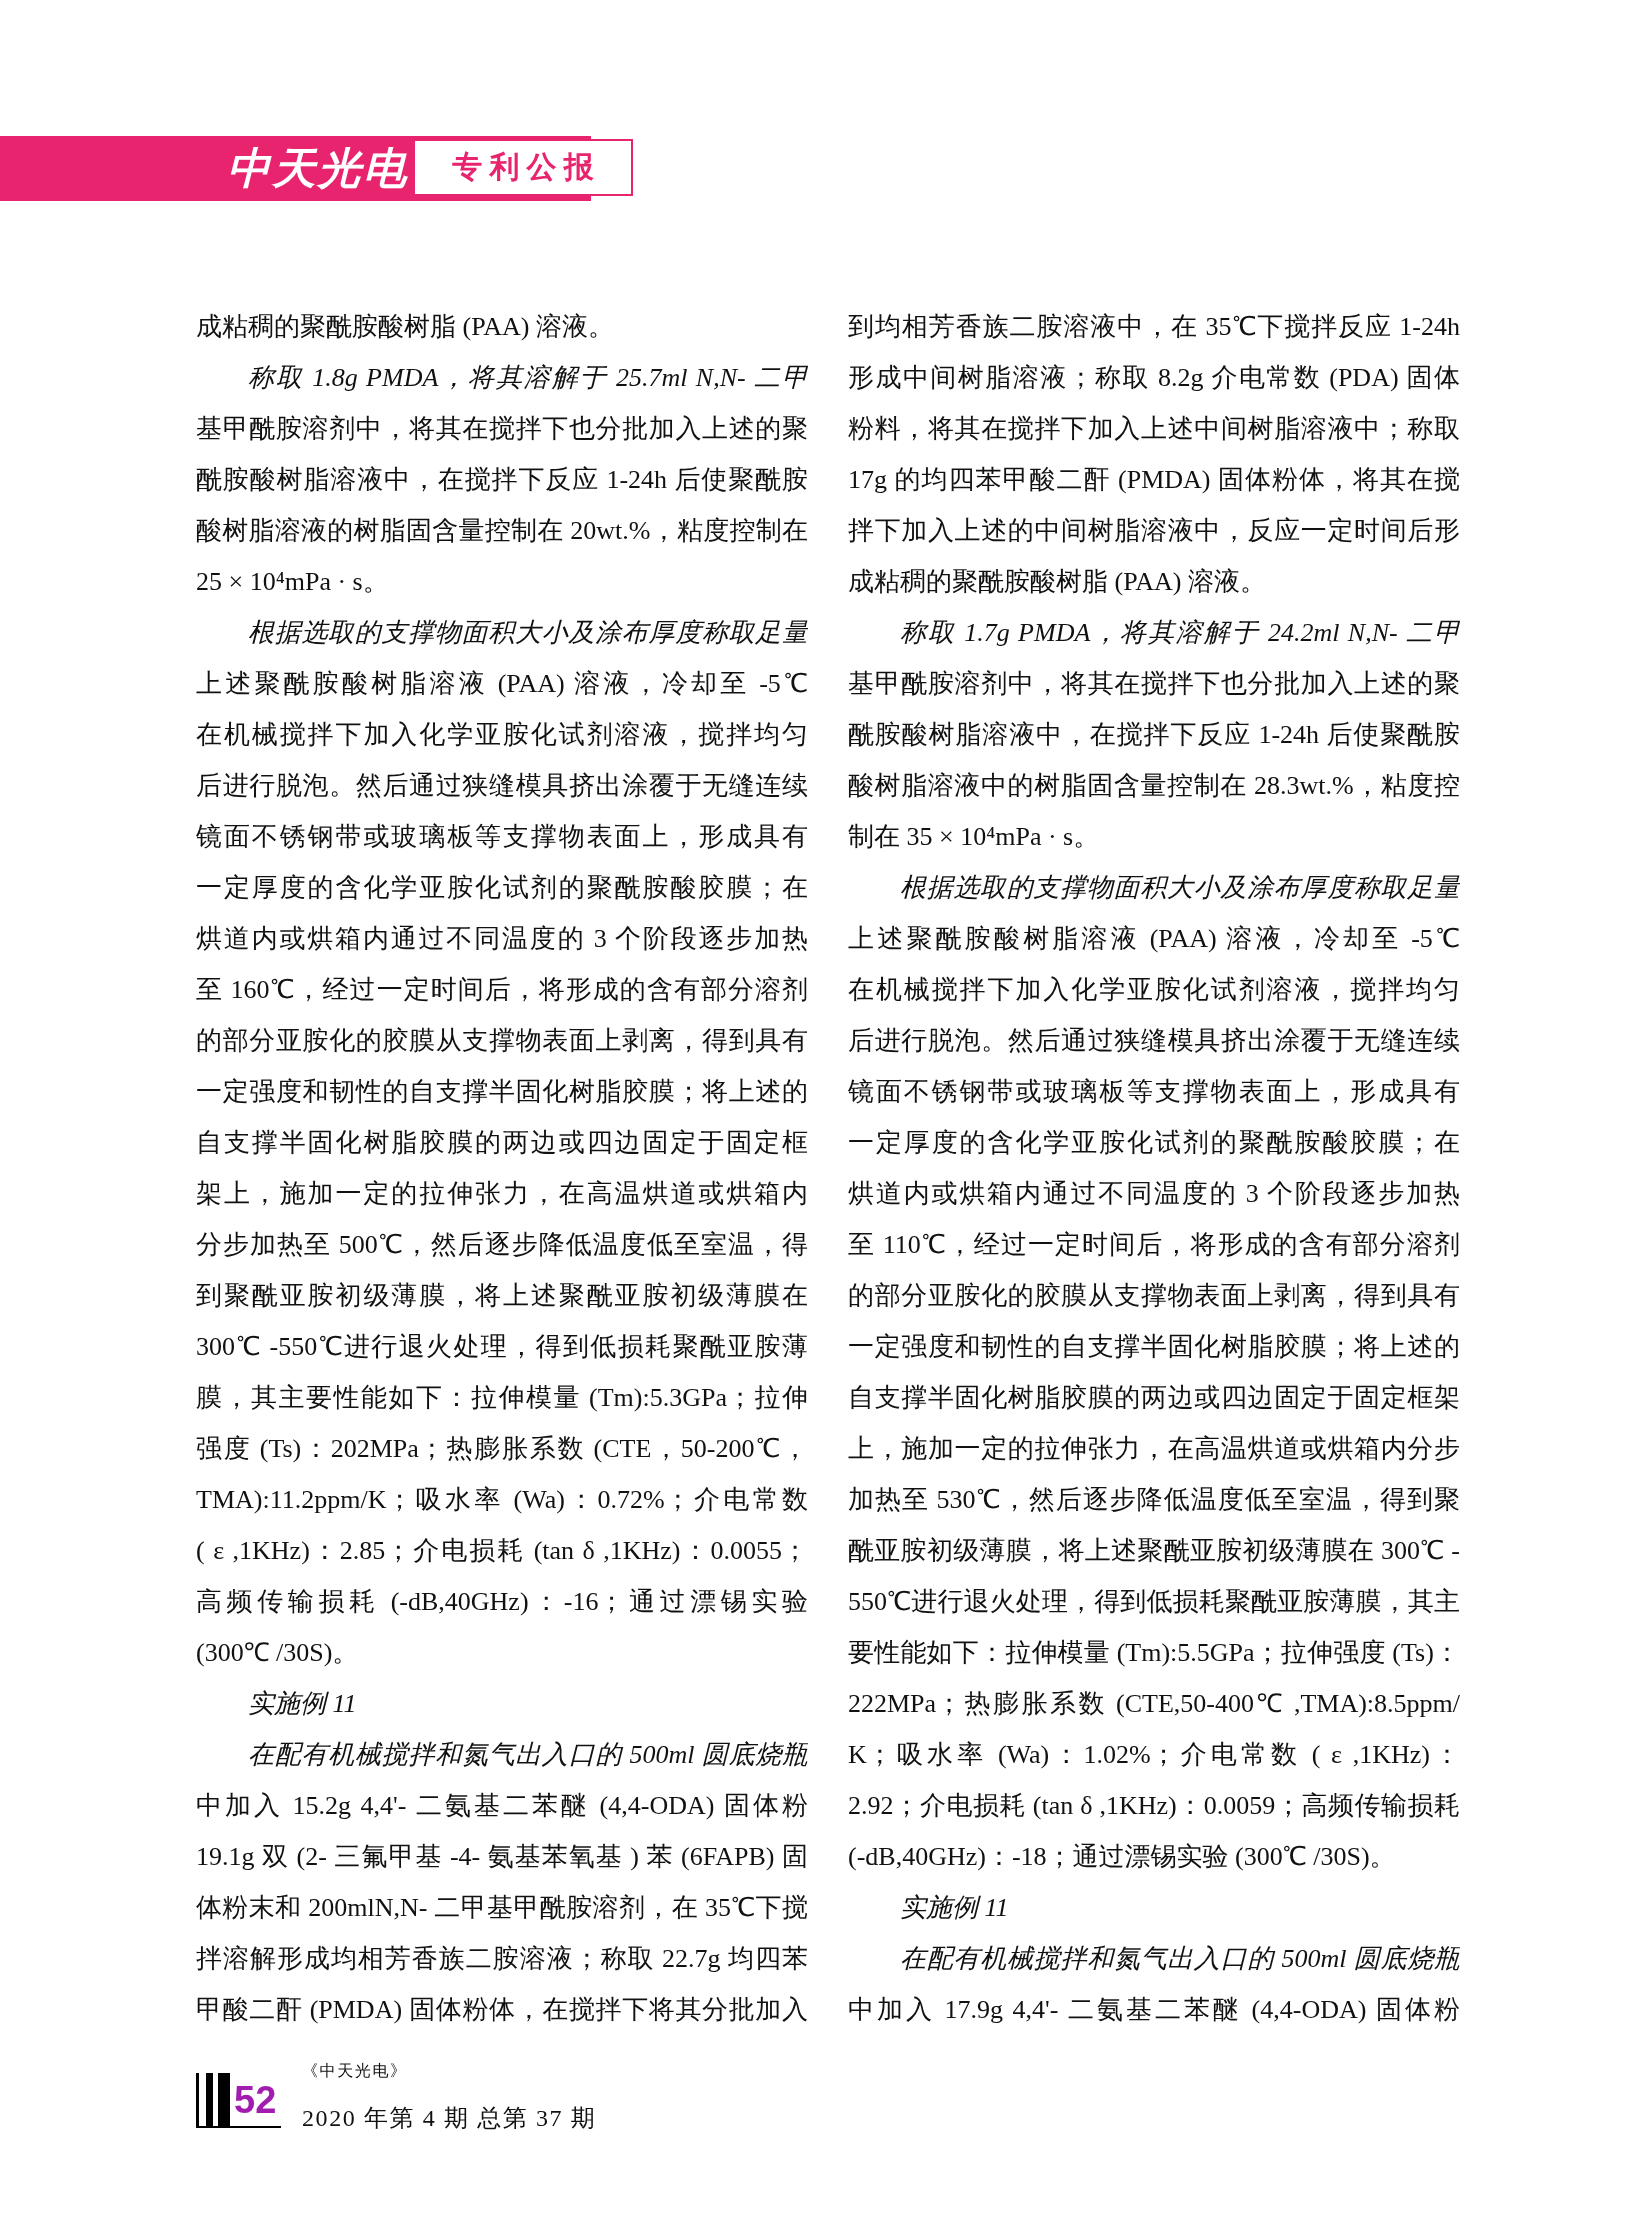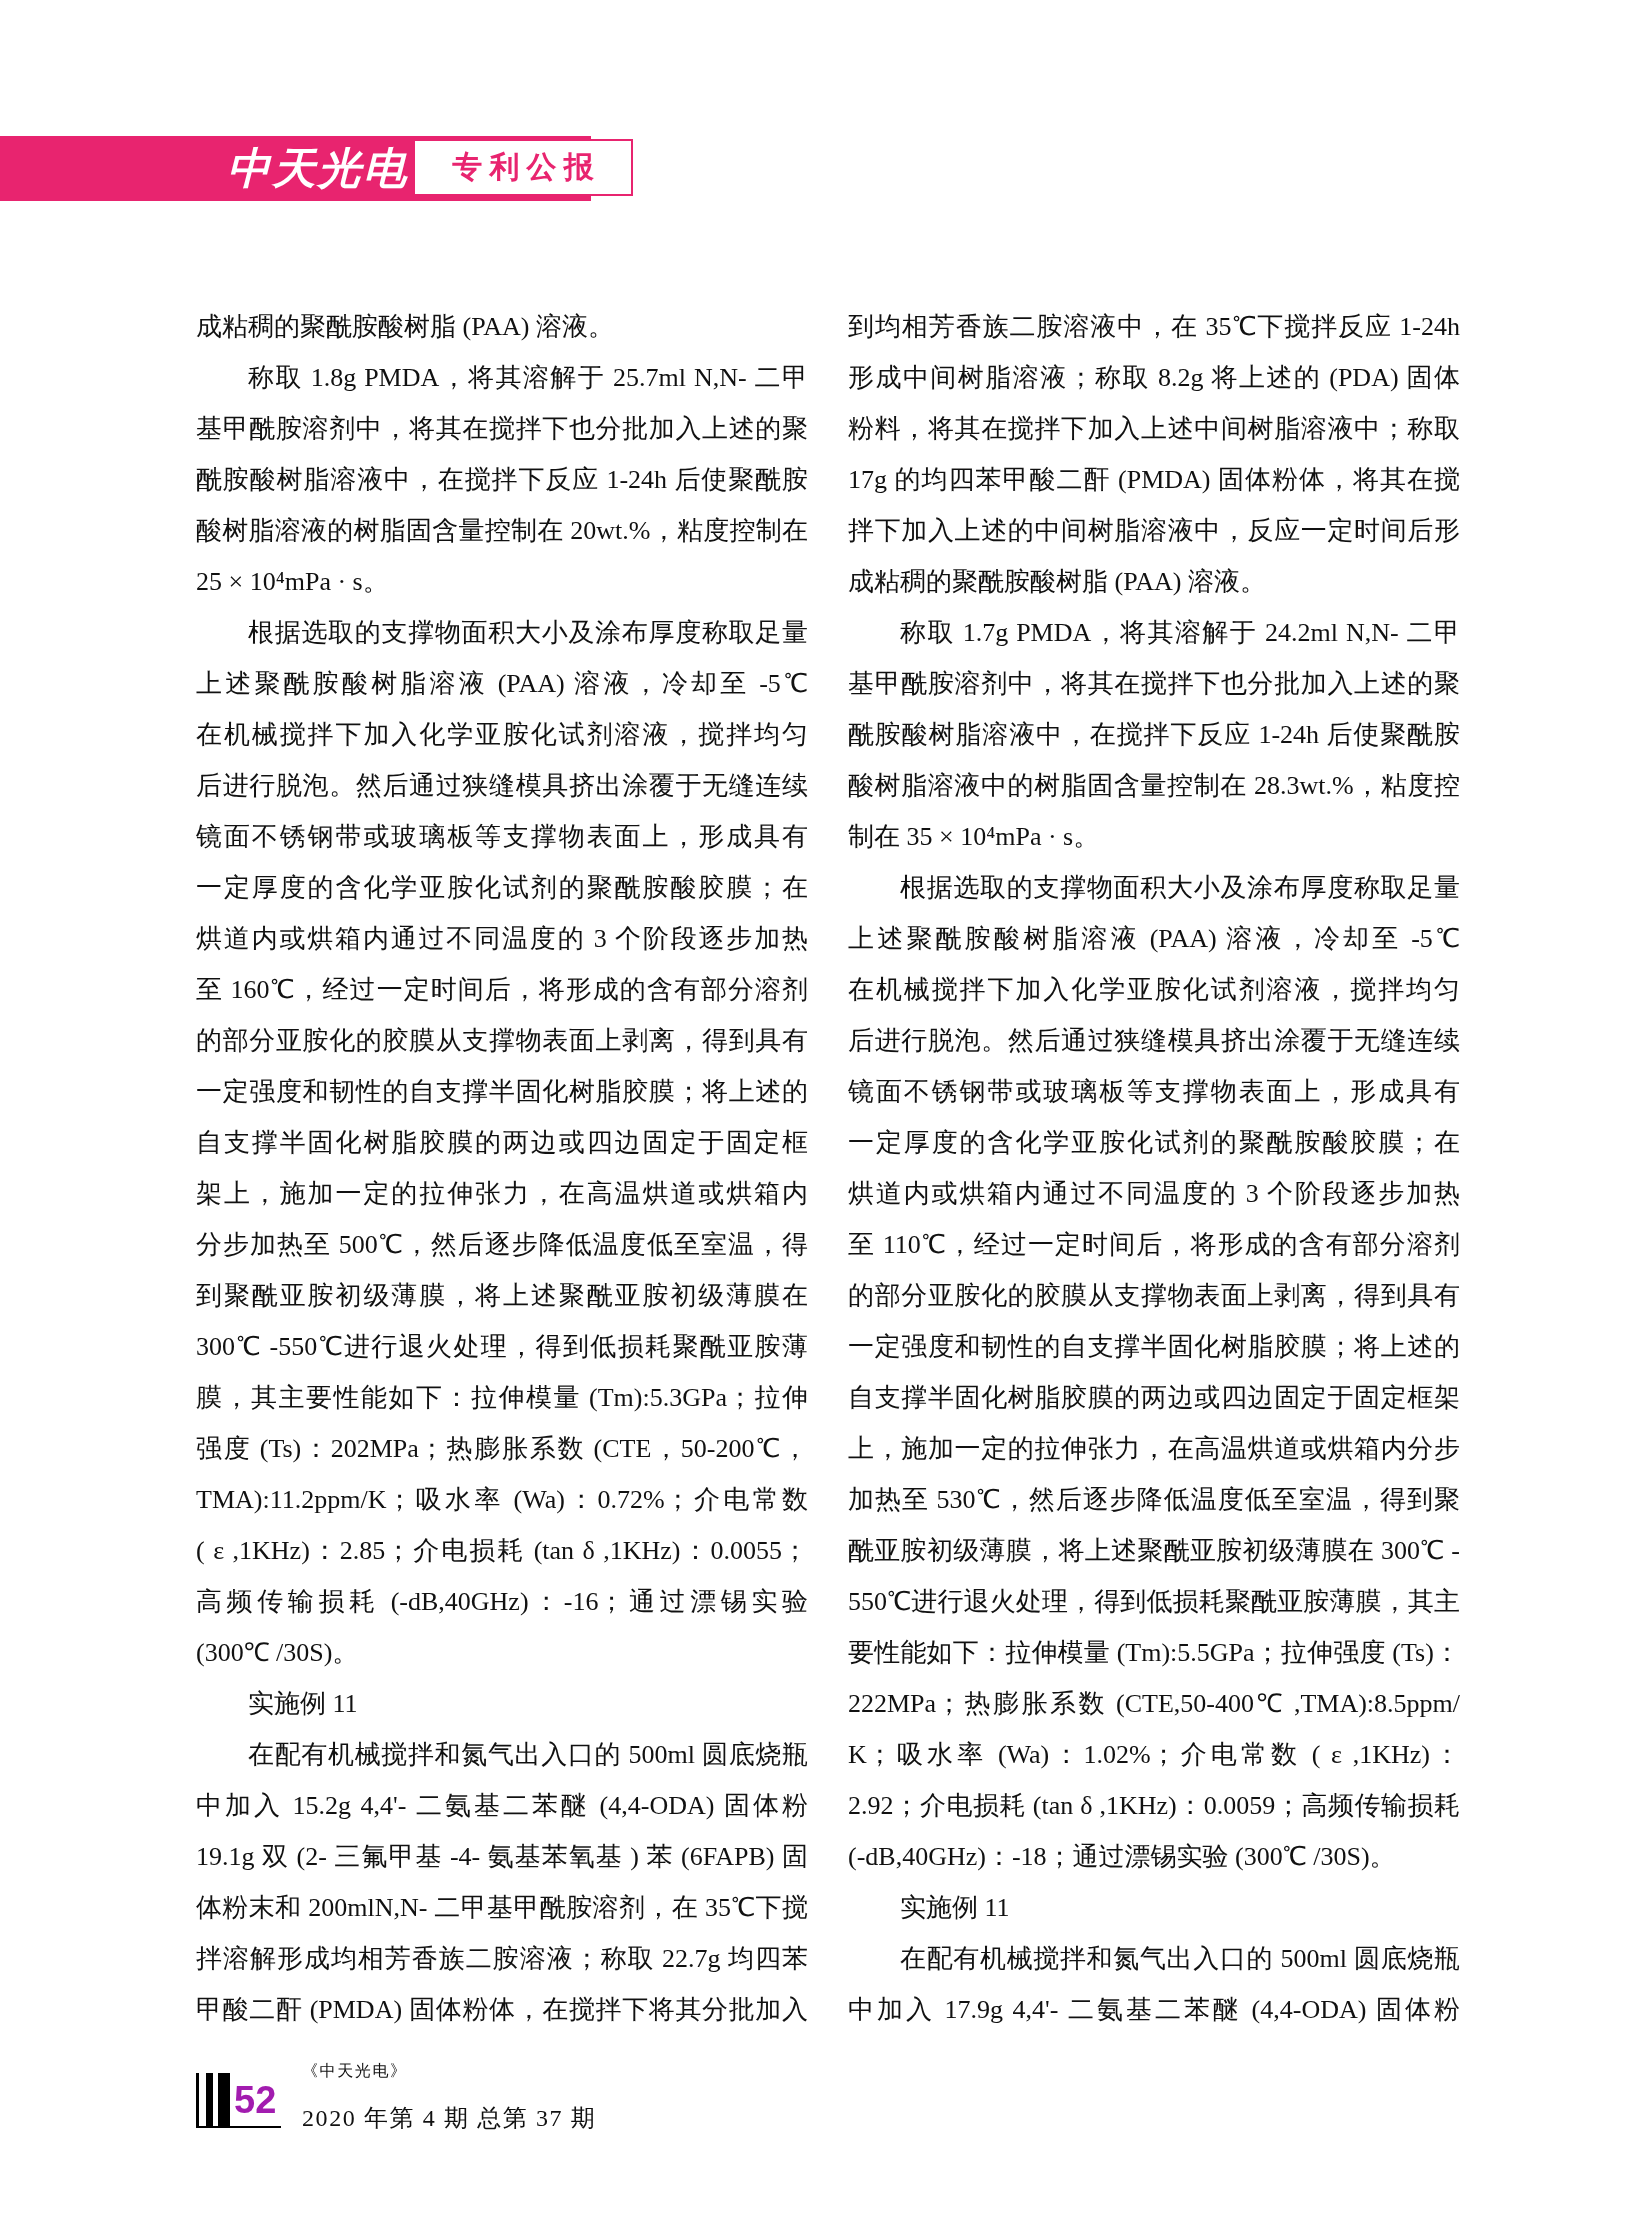--- a/index.html
+++ b/index.html
@@ -36,21 +36,21 @@
     position:absolute; top:301px; width:612px;
     font-size:26px; line-height:51px; color:var(--ink);
   }
   .col.left  { left:196px; }
   .col.right { left:838px;margin-left:10px; }
   .line {
     height:51px; overflow:hidden;
     text-align:justify; text-align-last:justify;
   }
   .line.end    { text-align-last:left; }
-  .line.indent { text-indent:2em; }
+  .line.indent { text-indent:2em;font-style:italic; }
   
   .page-marker {
     position:absolute; left:196px; top:2073px; height:53px;
     display:flex; align-items:stretch;
   }
   .page-marker .b1 { width:3.2px;  background:#000; margin-right:6.4px; }
   .page-marker .b2 { width:7.2px;  background:#000; margin-right:4.8px; }
   .page-marker .b3 { width:12px; background:#000; }
   .footer-rule {
     position:absolute; left:196px; top:2126px; width:85px; height:2.4px;
@@ -116,21 +116,21 @@
       <div class="line indent">在配有机械搅拌和氮气出入口的 500ml 圆底烧瓶</div>
       <div class="line">中加入 15.2g 4,4'- 二氨基二苯醚 (4,4-ODA) 固体粉末、</div>
       <div class="line">19.1g 双 (2- 三氟甲基 -4- 氨基苯氧基 ) 苯 (6FAPB) 固</div>
       <div class="line">体粉末和 200mlN,N- 二甲基甲酰胺溶剂，在 35℃下搅</div>
       <div class="line">拌溶解形成均相芳香族二胺溶液；称取 22.7g 均四苯</div>
       <div class="line">甲酸二酐 (PMDA) 固体粉体，在搅拌下将其分批加入</div>
     </div>
   <div class="col right">
 
   <div class="line">到均相芳香族二胺溶液中，在 35℃下搅拌反应 1-24h</div>
-      <div class="line">形成中间树脂溶液；称取 8.2g 将上述的 (PDA) 固体</div>
+      <div class="line">形成中间树脂溶液；称取 8.2g 介电常数 (PDA) 固体</div>
       <div class="line">粉料，将其在搅拌下加入上述中间树脂溶液中；称取</div>
       <div class="line">17g 的均四苯甲酸二酐 (PMDA) 固体粉体，将其在搅</div>
       <div class="line">拌下加入上述的中间树脂溶液中，反应一定时间后形</div>
       <div class="line end">成粘稠的聚酰胺酸树脂 (PAA) 溶液。</div>
       <div class="line indent">称取 1.7g PMDA，将其溶解于 24.2ml N,N- 二甲</div>
       <div class="line">基甲酰胺溶剂中，将其在搅拌下也分批加入上述的聚</div>
       <div class="line">酰胺酸树脂溶液中，在搅拌下反应 1-24h 后使聚酰胺</div>
       <div class="line">酸树脂溶液中的树脂固含量控制在 28.3wt.%，粘度控</div>
       <div class="line end">制在 35 × 10⁴mPa · s。</div>
       <div class="line indent">根据选取的支撑物面积大小及涂布厚度称取足量</div>

